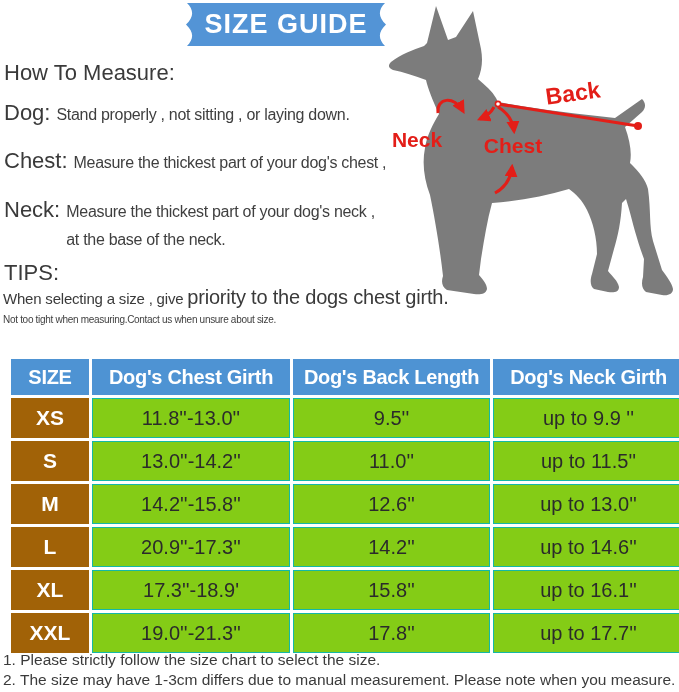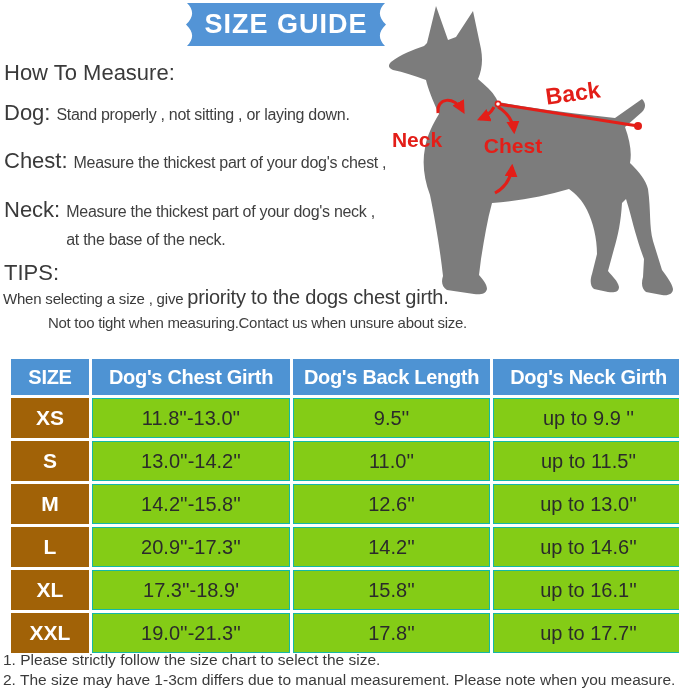--- a/index.html
+++ b/index.html
@@ -23,21 +23,21 @@
   .measure-row{position:absolute;left:4px;display:flex;align-items:baseline;}
   .m-label{font-size:22px;color:#3a3a3a;margin-right:6px;white-space:nowrap;}
   .m-text{font-size:16px;letter-spacing:-0.3px;line-height:28px;color:#3f3f3f;white-space:nowrap;}
   .row-dog{top:100px;}
   .row-chest{top:148px;}
   .row-neck{top:197px;}
   .tips-h{position:absolute;left:4px;top:260px;font-size:22px;color:#3a3a3a;}
   .tips-line1{position:absolute;left:3px;top:286px;white-space:nowrap;color:#3a3a3a;}
   .tips-line1 .small{font-size:15px;letter-spacing:-0.2px;}
   .tips-line1 .big{font-size:20px;letter-spacing:-0.2px;}
-  .tips-line2{position:absolute;left:3px;top:314px;font-size:15px;letter-spacing:-0.3px;color:#3f3f3f;white-space:nowrap;margin-left:45px;}
+  .tips-line2{position:absolute;left:3px;top:314px;font-size:10px;letter-spacing:-0.3px;color:#3f3f3f;white-space:nowrap;}
   
   .size-table{
     position:absolute;left:8px;top:356px;width:664px;
     border-collapse:separate;border-spacing:3px;table-layout:fixed;
   }
   .size-table th,.size-table td{padding:0;text-align:center;vertical-align:middle;}
   .size-table th{
     background:#4e93d3;color:#fff;font-size:20px;font-weight:bold;
     height:36px;letter-spacing:-0.3px;margin-left:28px;
   }

